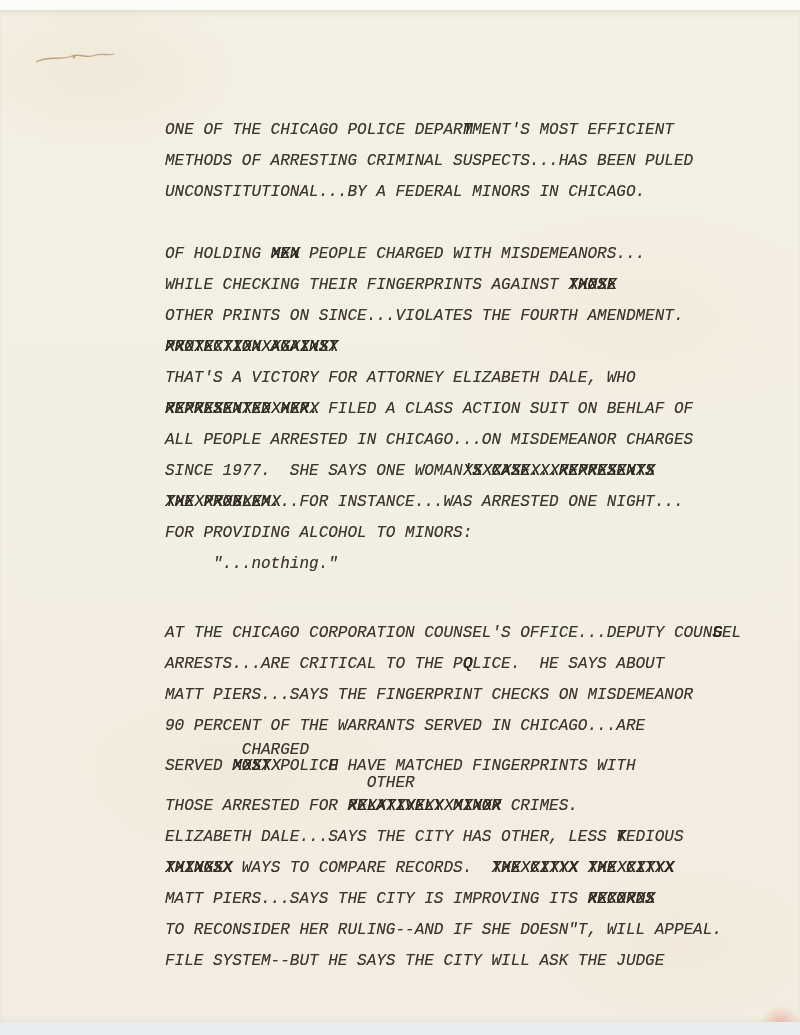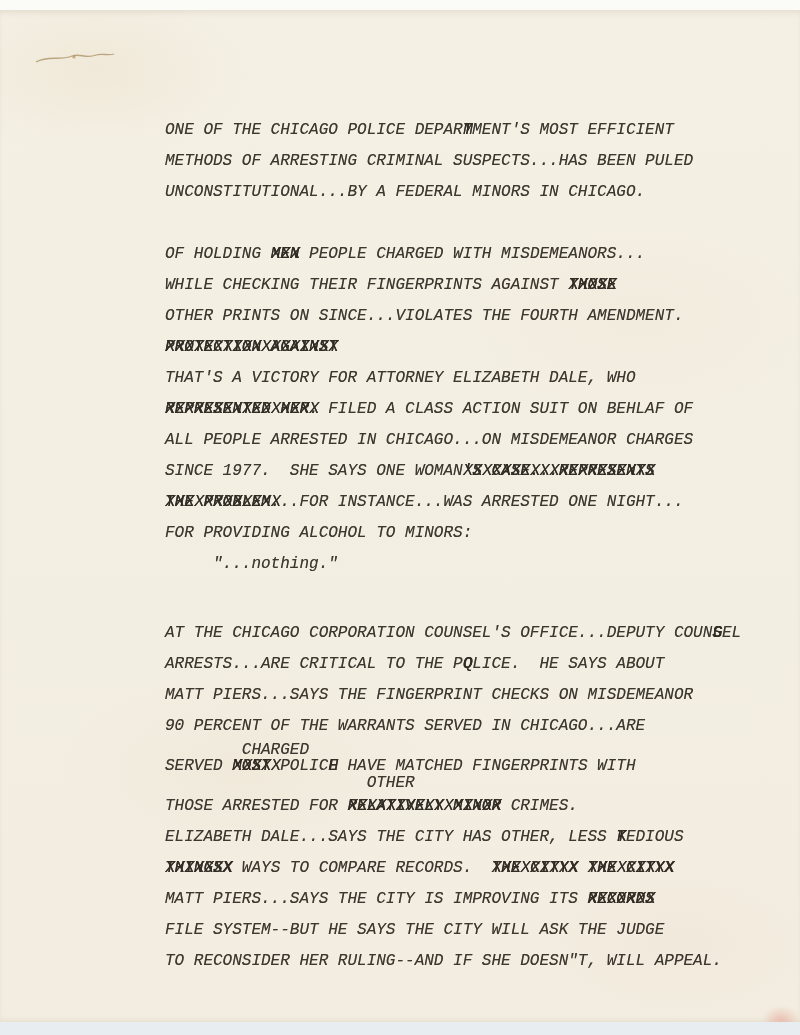--- a/index.html
+++ b/index.html
@@ -82,20 +82,20 @@
       <div class="line">ARRESTS...ARE CRITICAL TO THE P<span class="strike" data-ov="Q">O</span>LICE.  HE SAYS ABOUT</div>
       <div class="line">MATT PIERS...SAYS THE FINGERPRINT CHECKS ON MISDEMEANOR</div>
       <div class="line">90 PERCENT OF THE WARRANTS SERVED IN CHICAGO...ARE</div>
       <div class="line" style="height: 16px; line-height: 16px;">        CHARGED</div>
       <div class="line" style="height: 17px; line-height: 17px;">SERVED <span class="strike" data-ov="XXXXX">MOST</span> POLIC<span class="strike" data-ov="H">E</span> HAVE MATCHED FINGERPRINTS WITH</div>
       <div class="line" style="height: 16px; line-height: 16px;">                     OTHER</div>
       <div class="line">THOSE ARRESTED FOR <span class="strike" data-ov="XXXXXXXXXXXXXXXX">RELATIVELY MINOR</span> CRIMES.</div>
       <div class="line">ELIZABETH DALE...SAYS THE CITY HAS OTHER, LESS <span class="strike" data-ov="K">T</span>EDIOUS</div>
       <div class="line"><span class="strike" data-ov="XXXXXXX">THINGSX</span> WAYS TO COMPARE RECORDS.  <span class="strike" data-ov="XXXXXXXXX">THE CITYX</span> <span class="strike" data-ov="XXXXXXXXX">THE CITYX</span></div>
       <div class="line">MATT PIERS...SAYS THE CITY IS IMPROVING ITS <span class="strike" data-ov="XXXXXXX">RECORDS</span></div>
+      <div class="line">TO RECONSIDER HER RULING--AND IF SHE DOESN"T, WILL APPEAL.</div>
       <div class="line">FILE SYSTEM--BUT HE SAYS THE CITY WILL ASK THE JUDGE</div>
-      <div class="line">TO RECONSIDER HER RULING--AND IF SHE DOESN"T, WILL APPEAL.</div>
     </div>
 
   <div class="smudge"></div>
 </div>
 
 <div class="scan-band-bottom"></div>
 
 </body></html>

